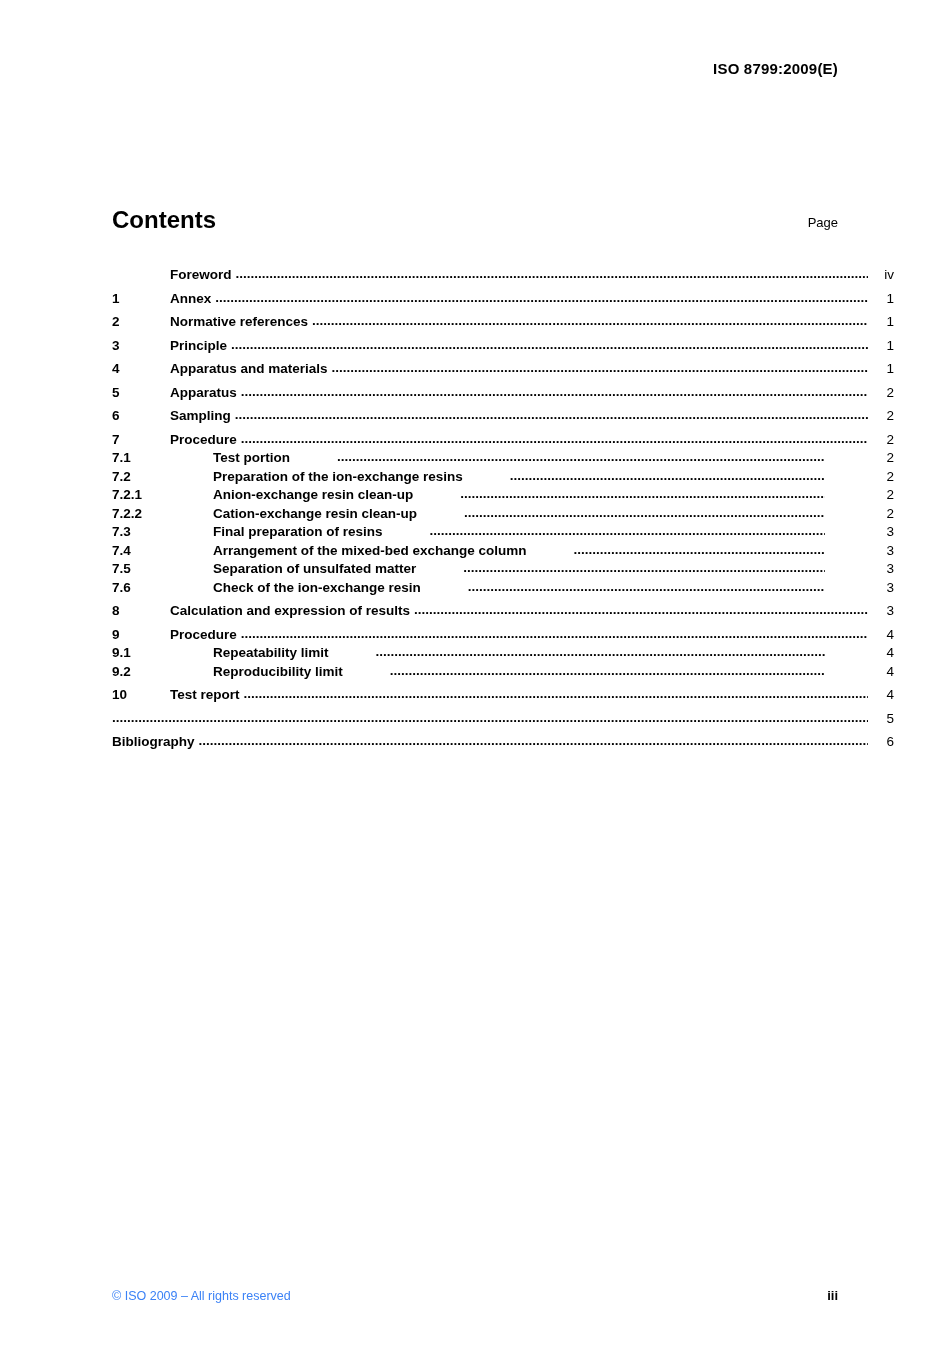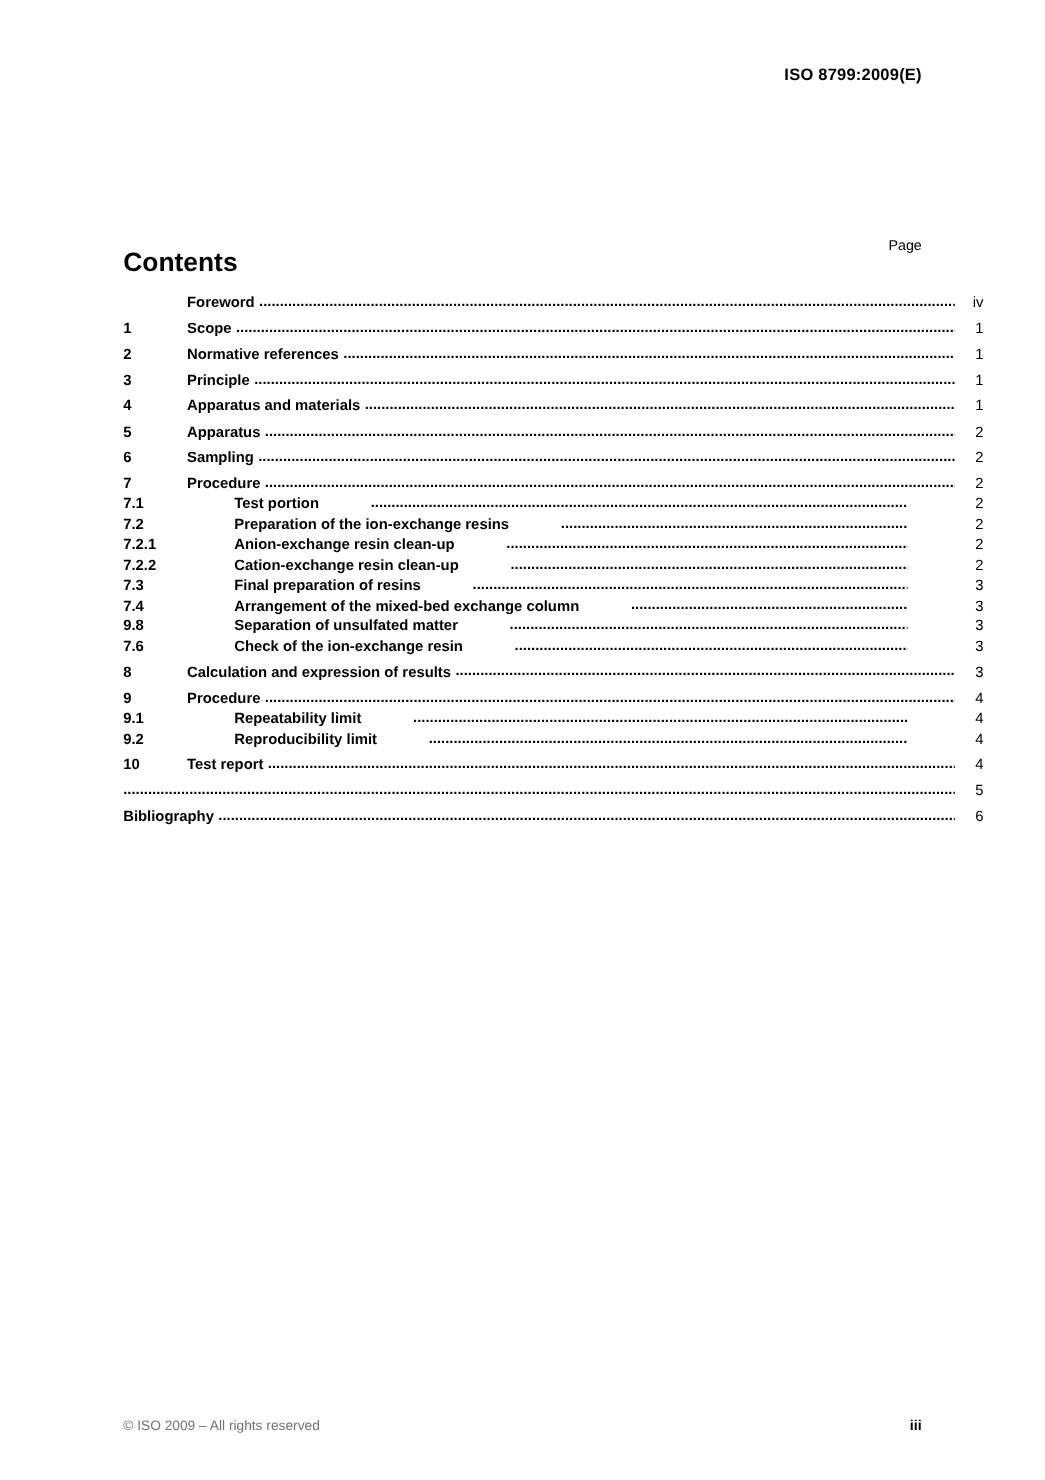--- a/index.html
+++ b/index.html
@@ -28,21 +28,20 @@
     font-size: 15px;
     font-weight: bold;
     letter-spacing: 0.2px;
   }
   .contents-title {
     position: absolute;
     left: 112px;
     top: 206px;
     font-size: 24px;
     font-weight: bold;
-    margin-top: 19px;
   }
   .page-word {
     position: absolute;
     right: 112px;
     top: 215px;
     font-size: 13px;
     padding-left: 22px;
   }
   .toc {
     position: absolute;
@@ -87,21 +86,21 @@
     padding-left: 4px;
   }
   .annex-label .reg {
     font-weight: normal;
   }
   .footer-left {
     position: absolute;
     left: 112px;
     bottom: 42px;
     font-size: 12.5px;
-    color: #737373;
+    color: #3b82f6;
   }
   .footer-right {
     position: absolute;
     right: 112px;
     bottom: 42px;
     font-size: 13px;
     font-weight: bold;
   }
 </style>
 </head>
@@ -116,21 +115,21 @@
 
   <div class="toc" id="toc">
       <div class="toc-row">
         <span class="num"></span>
         <span class="label">Foreword</span>
         <span class="dots">................................................................................................................................................................................................................................................................................................................................................................................................................</span>
         <span class="pg">iv</span>
       </div>
       <div class="toc-row gap-top">
         <span class="num">1</span>
-        <span class="label">Scope</span>
+        <span class="label">Annex</span>
         <span class="dots">................................................................................................................................................................................................................................................................................................................................................................................................................</span>
         <span class="pg">1</span>
       </div>
       <div class="toc-row gap-top">
         <span class="num">2</span>
         <span class="label">Normative references</span>
         <span class="dots">................................................................................................................................................................................................................................................................................................................................................................................................................</span>
         <span class="pg">1</span>
       </div>
       <div class="toc-row gap-top">
@@ -193,21 +192,21 @@
         <span class="dots">................................................................................................................................................................................................................................................................................................................................................................................................................</span>
         <span class="pg">3</span>
       </div>
       <div class="toc-row gap-small">
         <span class="num">7.4</span>
         <span class="label">Arrangement of the mixed-bed exchange column</span>
         <span class="dots">................................................................................................................................................................................................................................................................................................................................................................................................................</span>
         <span class="pg">3</span>
       </div>
       <div class="toc-row gap-small">
-        <span class="num">9.8</span>
+        <span class="num">7.5</span>
         <span class="label">Separation of unsulfated matter</span>
         <span class="dots">................................................................................................................................................................................................................................................................................................................................................................................................................</span>
         <span class="pg">3</span>
       </div>
       <div class="toc-row gap-small">
         <span class="num">7.6</span>
         <span class="label">Check of the ion-exchange resin</span>
         <span class="dots">................................................................................................................................................................................................................................................................................................................................................................................................................</span>
         <span class="pg">3</span>
       </div>

